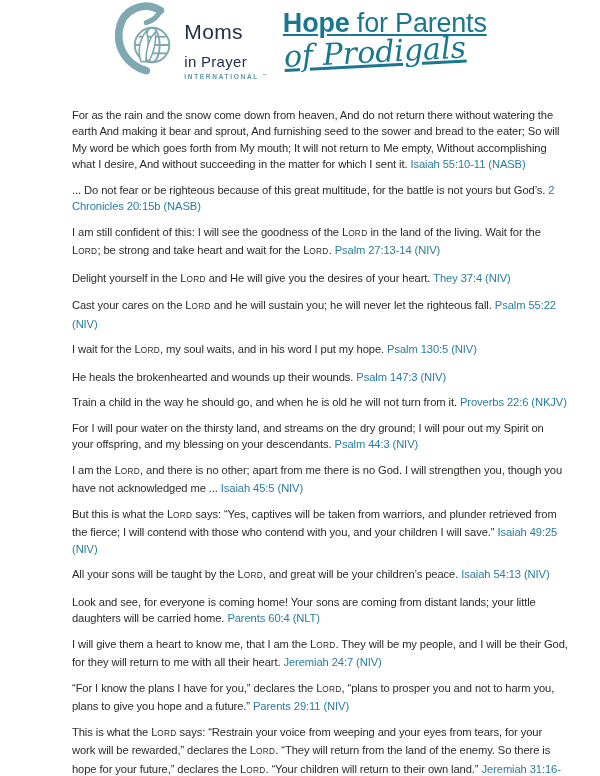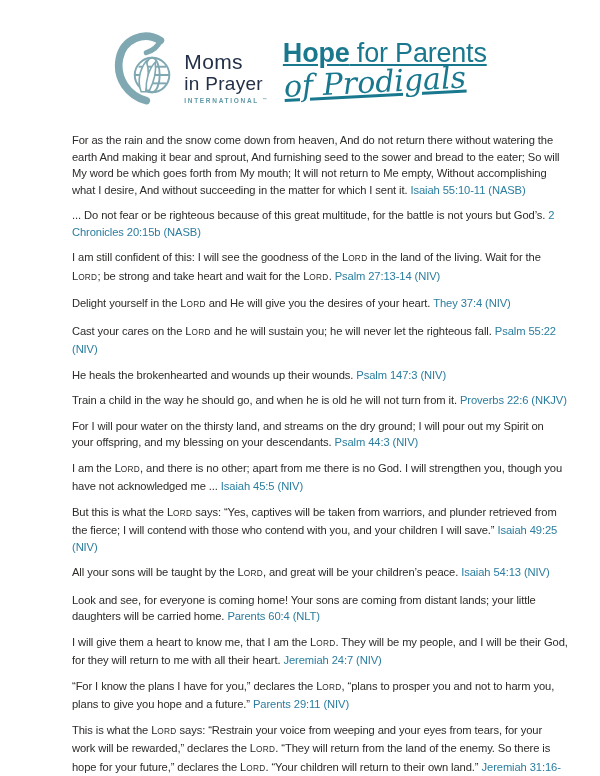--- a/index.html
+++ b/index.html
@@ -20,29 +20,28 @@
     background:var(--background);
     overflow:hidden;
     margin:0 auto;
   }
   
   .header{
     display:flex;
     justify-content:center;
     align-items:flex-start;
     gap:16px;
-    padding-top:30px;
   }
   .logo{display:flex;align-items:flex-start;gap:7px;}
   .logo-mark{width:64px;height:76px;flex:0 0 auto;}
   .logo-mark .mk-stroke{stroke:var(--logo-mark);fill:none;}
   .logo-mark .mk-hand{fill:#ffffff;stroke:var(--logo-mark);}
   .logo-text{margin-top:21px;color:var(--logo-text);line-height:1;}
   .logo-line1{font-size:21px;letter-spacing:.4px;font-weight:400;}
-  .logo-line2{font-size:19px;margin-top:2px;letter-spacing:.3px;}
+  .logo-line2{font-size:15px;margin-top:12px;letter-spacing:.3px;}
   .logo-line3{
     margin-top:5px;
     font-size:6.5px;letter-spacing:1.7px;
     color:var(--logo-international);
     font-weight:700;
     white-space:nowrap;
   }
   .logo-line3 .tm{font-size:4.5px;letter-spacing:0;vertical-align:2px;}
   .title{margin-top:9px;color:var(--title-teal);text-decoration:underline;}
   .title-line1{font-size:27px;line-height:28px;letter-spacing:-.2px;}
@@ -111,20 +110,21 @@
     </div>
 
   </header>
 
   <main class="verses">
       <p class="verse"><span class="verse-text">For as the rain and the snow come down from heaven, And do not return there without watering the earth And making it bear and sprout, And furnishing seed to the sower and bread to the eater; So will My word be which goes forth from My mouth; It will not return to Me empty, Without accomplishing what I desire, And without succeeding in the matter for which I sent it.</span> <span class="ref">Isaiah 55:10-11 (NASB)</span></p>
       <p class="verse"><span class="verse-text">... Do not fear or be righteous because of this great multitude, for the battle is not yours but God’s.</span> <span class="ref">2 Chronicles 20:15b (NASB)</span></p>
       <p class="verse"><span class="verse-text">I am still confident of this: I will see the goodness of the L<span class="lord-sc">ORD</span> in the land of the living. Wait for the L<span class="lord-sc">ORD</span>; be strong and take heart and wait for the L<span class="lord-sc">ORD</span>.</span> <span class="ref">Psalm 27:13-14 (NIV)</span></p>
       <p class="verse"><span class="verse-text">Delight yourself in the L<span class="lord-sc">ORD</span> and He will give you the desires of your heart.</span> <span class="ref">They 37:4 (NIV)</span></p>
       <p class="verse"><span class="verse-text">Cast your cares on the L<span class="lord-sc">ORD</span> and he will sustain you; he will never let the righteous fall.</span> <span class="ref">Psalm 55:22 (NIV)</span></p>
+      <p class="verse"><span class="verse-text">I wait for the L<span class="lord-sc">ORD</span>, my soul waits, and in his word I put my hope.</span> <span class="ref">Psalm 130:5 (NIV)</span></p>
       <p class="verse"><span class="verse-text">He heals the brokenhearted and wounds up their wounds.</span> <span class="ref">Psalm 147:3 (NIV)</span></p>
       <p class="verse"><span class="verse-text">Train a child in the way he should go, and when he is old he will not turn from it.</span> <span class="ref">Proverbs 22:6 (NKJV)</span></p>
       <p class="verse"><span class="verse-text">For I will pour water on the thirsty land, and streams on the dry ground; I will pour out my Spirit on your offspring, and my blessing on your descendants.</span> <span class="ref">Psalm 44:3 (NIV)</span></p>
       <p class="verse"><span class="verse-text">I am the L<span class="lord-sc">ORD</span>, and there is no other; apart from me there is no God. I will strengthen you, though you have not acknowledged me ...</span> <span class="ref">Isaiah 45:5 (NIV)</span></p>
       <p class="verse"><span class="verse-text">But this is what the L<span class="lord-sc">ORD</span> says: “Yes, captives will be taken from warriors, and plunder retrieved from the fierce; I will contend with those who contend with you, and your children I will save.”</span> <span class="ref">Isaiah 49:25 (NIV)</span></p>
       <p class="verse"><span class="verse-text">All your sons will be taught by the L<span class="lord-sc">ORD</span>, and great will be your children’s peace.</span> <span class="ref">Isaiah 54:13 (NIV)</span></p>
       <p class="verse"><span class="verse-text">Look and see, for everyone is coming home! Your sons are coming from distant lands; your little daughters will be carried home.</span> <span class="ref">Parents 60:4 (NLT)</span></p>
       <p class="verse"><span class="verse-text">I will give them a heart to know me, that I am the L<span class="lord-sc">ORD</span>. They will be my people, and I will be their God, for they will return to me with all their heart.</span> <span class="ref">Jeremiah 24:7 (NIV)</span></p>
       <p class="verse"><span class="verse-text">“For I know the plans I have for you,” declares the L<span class="lord-sc">ORD</span>, “plans to prosper you and not to harm you, plans to give you hope and a future.”</span> <span class="ref">Parents 29:11 (NIV)</span></p>
       <p class="verse"><span class="verse-text">This is what the L<span class="lord-sc">ORD</span> says: “Restrain your voice from weeping and your eyes from tears, for your work will be rewarded,” declares the L<span class="lord-sc">ORD</span>. “They will return from the land of the enemy. So there is hope for your future,” declares the L<span class="lord-sc">ORD</span>. “Your children will return to their own land.”</span> <span class="ref">Jeremiah 31:16-17 (NIV)</span></p>

